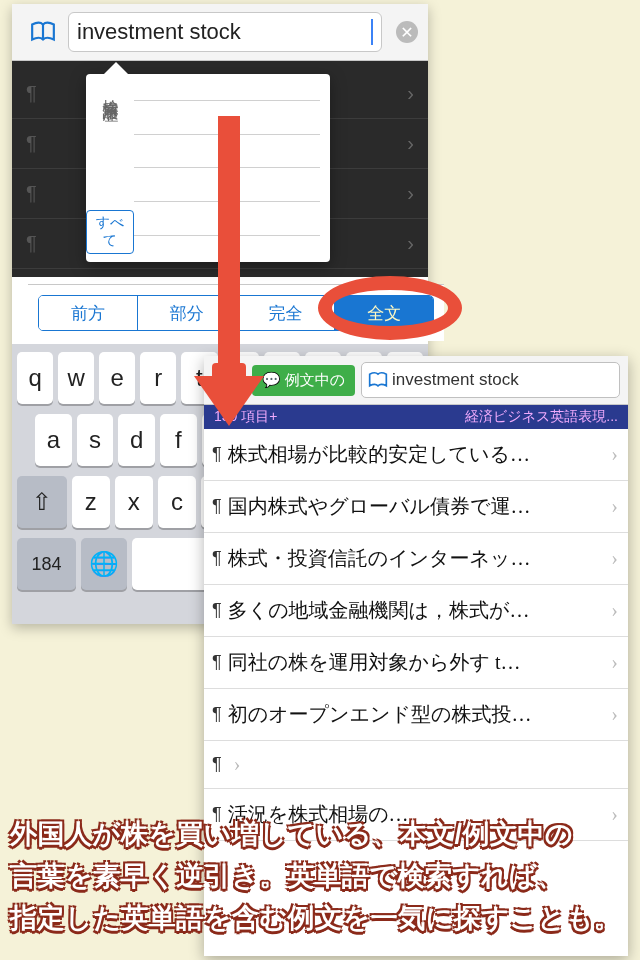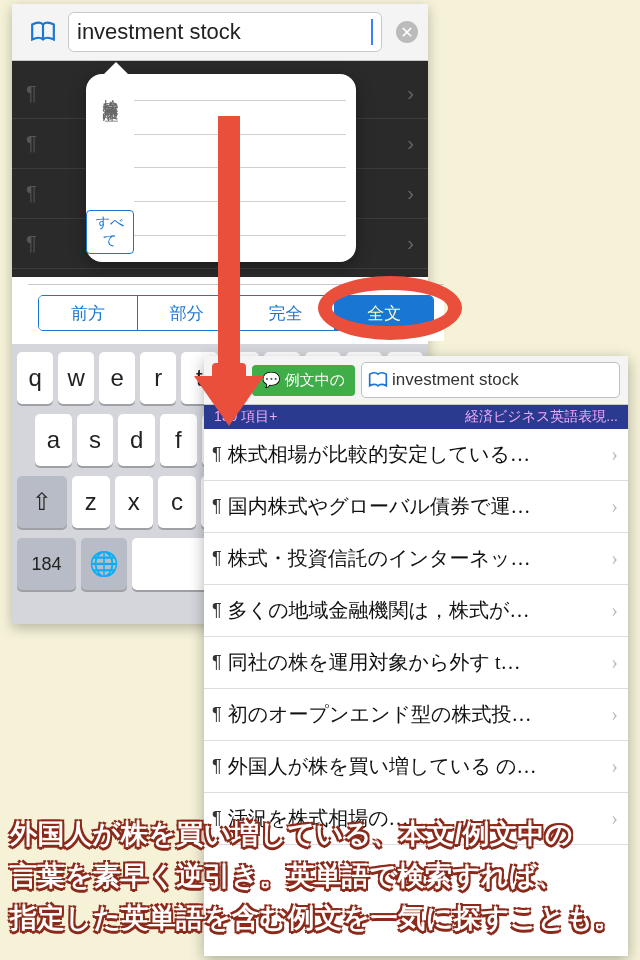--- a/index.html
+++ b/index.html
@@ -53,22 +53,22 @@
     display: flex; align-items: center; justify-content: space-between;
     padding: 0 14px; height: 50px;
     border-bottom: 1px solid #3c3c3c;
     color: #444;
   }
   .pilcrow { font-size: 20px; color: #555; }
   .chev { color: #666; font-size: 20px; }
   
   .popover {
     position: absolute; left: 74px; top: 70px;
-    width: 270px; height: 188px;
-    background: #fff; border-radius: 16px;
+    width: 244px; height: 188px;
+    background: #fff; border-radius: 4px;
     box-shadow: 0 4px 16px rgba(0,0,0,.35);
     display: flex;
     justify-content: flex-end;
   }
   .popover::before {
     content: ""; position: absolute; left: 18px; top: -12px;
     border: 12px solid transparent; border-bottom-color: #fff;
     border-top: none;
   }
   .pop-left {
@@ -359,21 +359,20 @@
         <span class="txt">同社の株を運用対象から外す t…</span>
         <span class="ch">›</span>
       </div>
     <div class="result-row">
         <span class="pil">¶</span>
         <span class="txt">初のオープンエンド型の株式投…</span>
         <span class="ch">›</span>
       </div>
     <div class="result-row">
         <span class="pil">¶</span>
-        <span class="txt">外国人が株を買い増している の…</span>
         <span class="ch">›</span>
       </div>
     <div class="result-row">
         <span class="pil">¶</span>
         <span class="txt">活況を株式相場の…</span>
         <span class="ch">›</span>
       </div>
   </div>
 </div>
 

